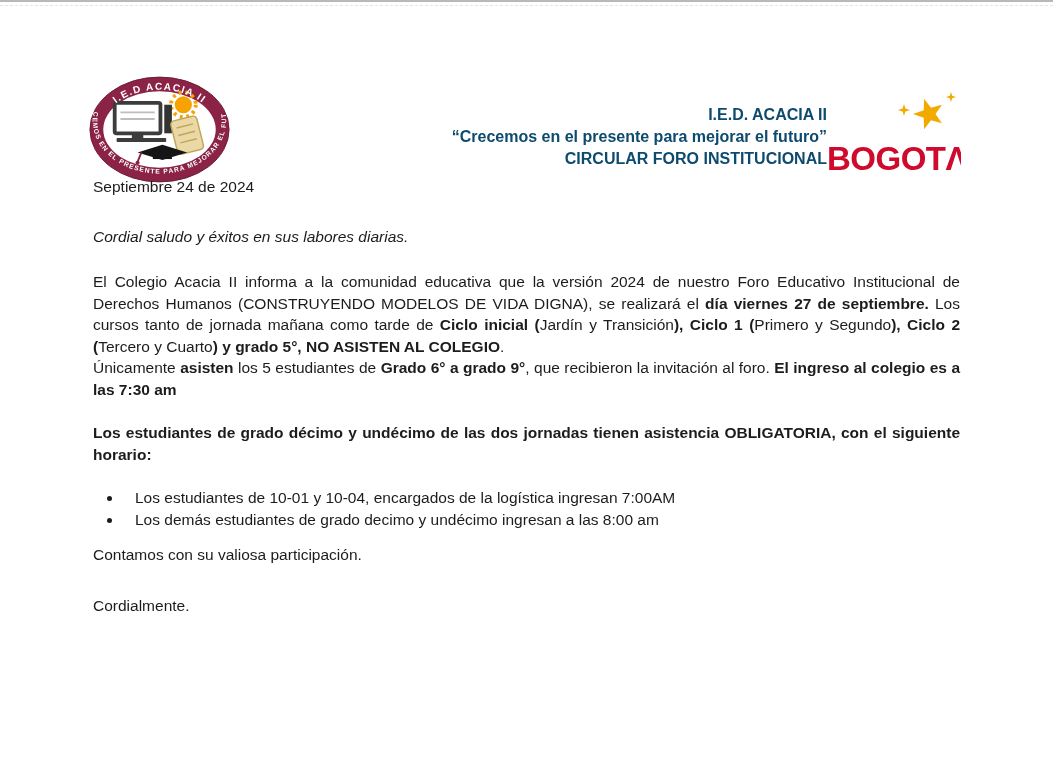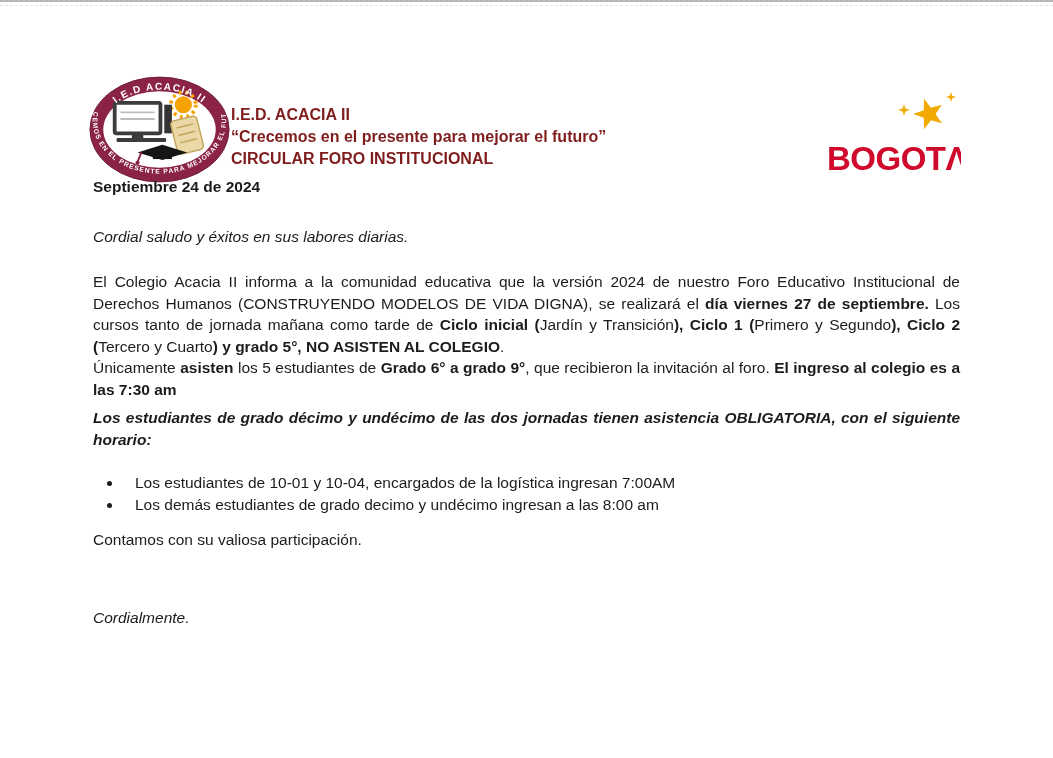--- a/index.html
+++ b/index.html
@@ -24,38 +24,38 @@
   }
   .header {
     display: flex;
     align-items: flex-start;
     margin-top: 76px;
     padding: 0 92px 0 88px;
   }
   .crest { width: 143px; height: 107px; flex: none; }
   .header-center {
     flex: 1;
-    text-align: left;
+    text-align: right;
     padding-top: 28px;
     font-weight: bold;
     font-size: 16px;
     line-height: 22px;
-    color: #7f1d1d;
+    color: #0c4a6e;
   }
   .bogota { width: 134px; height: 94px; flex: none; margin-top: 12px; }
   .content { margin-left: 93px; width: 867px; }
-  .date-line { margin-top: -7px; font-weight: bold; }
+  .date-line { margin-top: -7px; }
   .greeting { margin: 28px 0 0 0; font-style: italic; }
   .para { text-align: justify; }
   .block-main { margin-top: 24px; }
-  .block-bold { margin-top: 7px; font-style: italic; }
+  .block-bold { margin-top: 22px; }
   .bullet-list { margin: 22px 0 0 0; padding-left: 30px; }
   .bullet-list li { padding-left: 12px; }
   .closing-line { margin: 14px 0 0 0; }
-  .signoff { margin-top: 56px; font-style: italic; }
+  .signoff { margin-top: 29px; }
   .b { font-weight: bold; }
   svg text { font-family: "Liberation Sans", sans-serif; }
 </style>
 </head>
 <body>
 
 <div class="page">
   <div class="hairline-top"></div>
   <div class="hairline-dash"></div>
 

